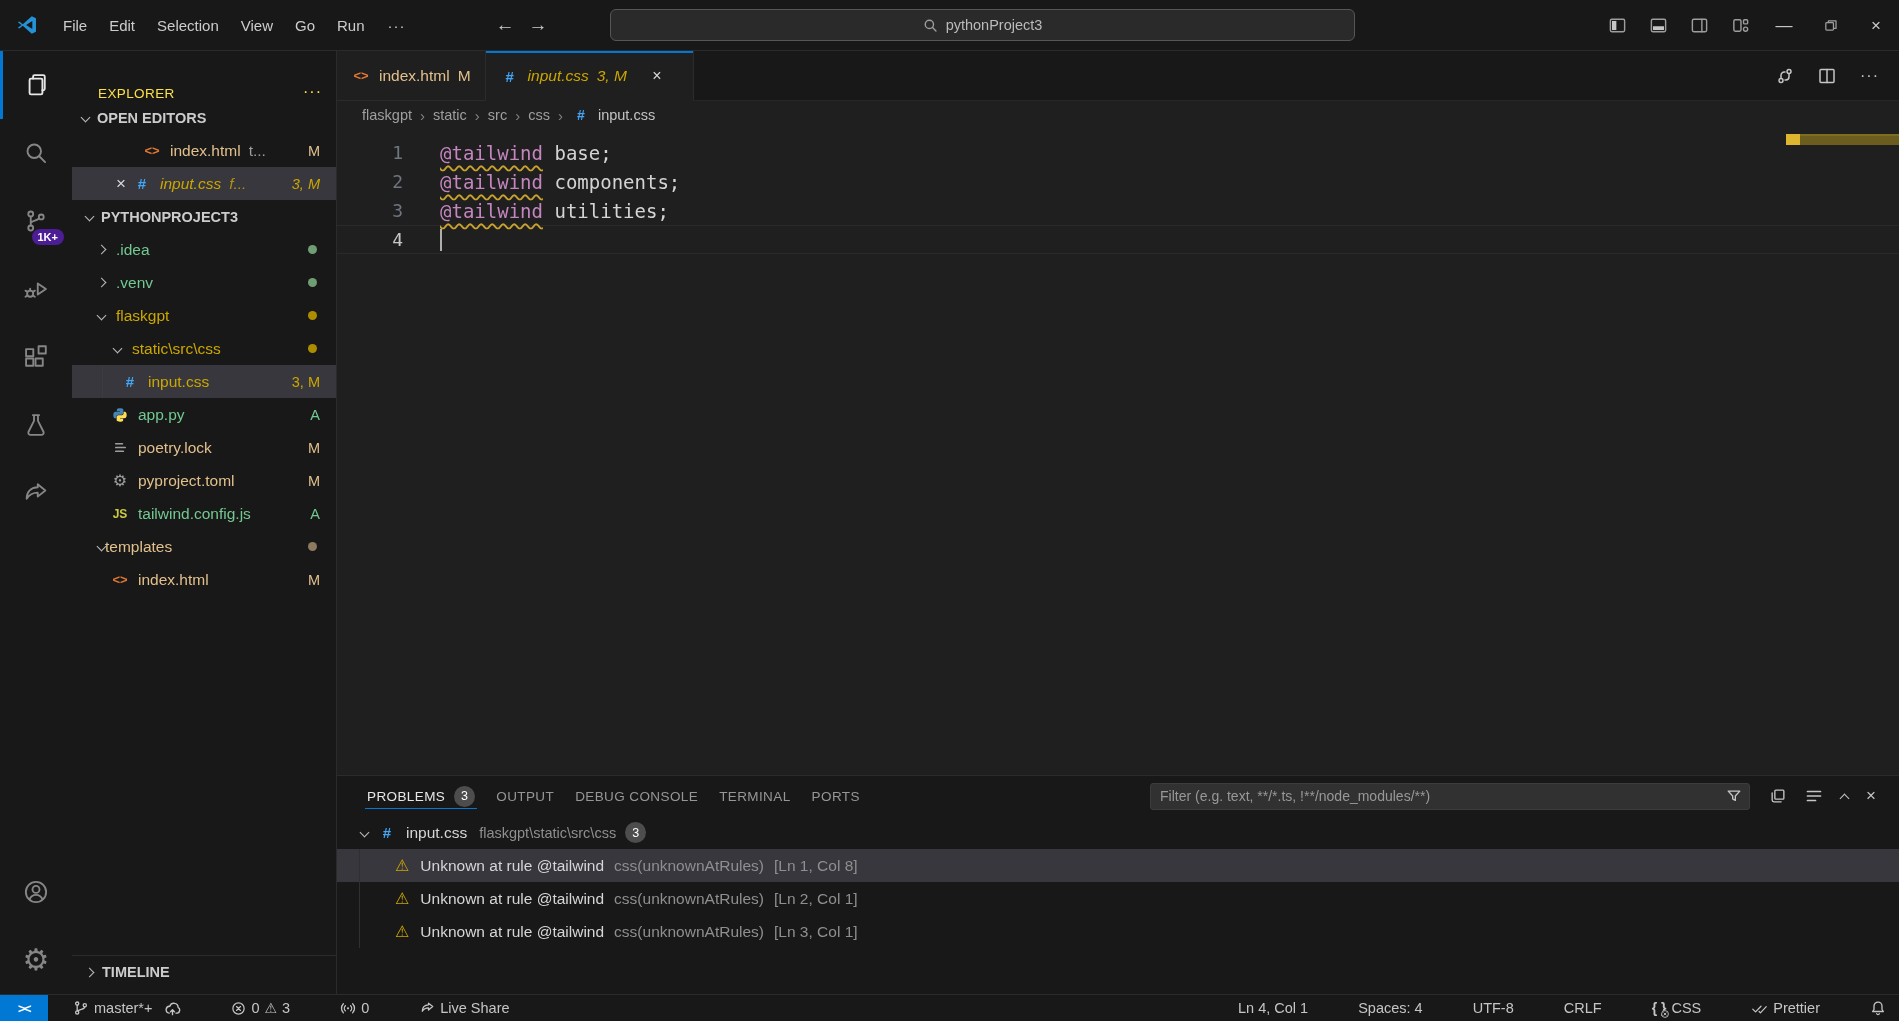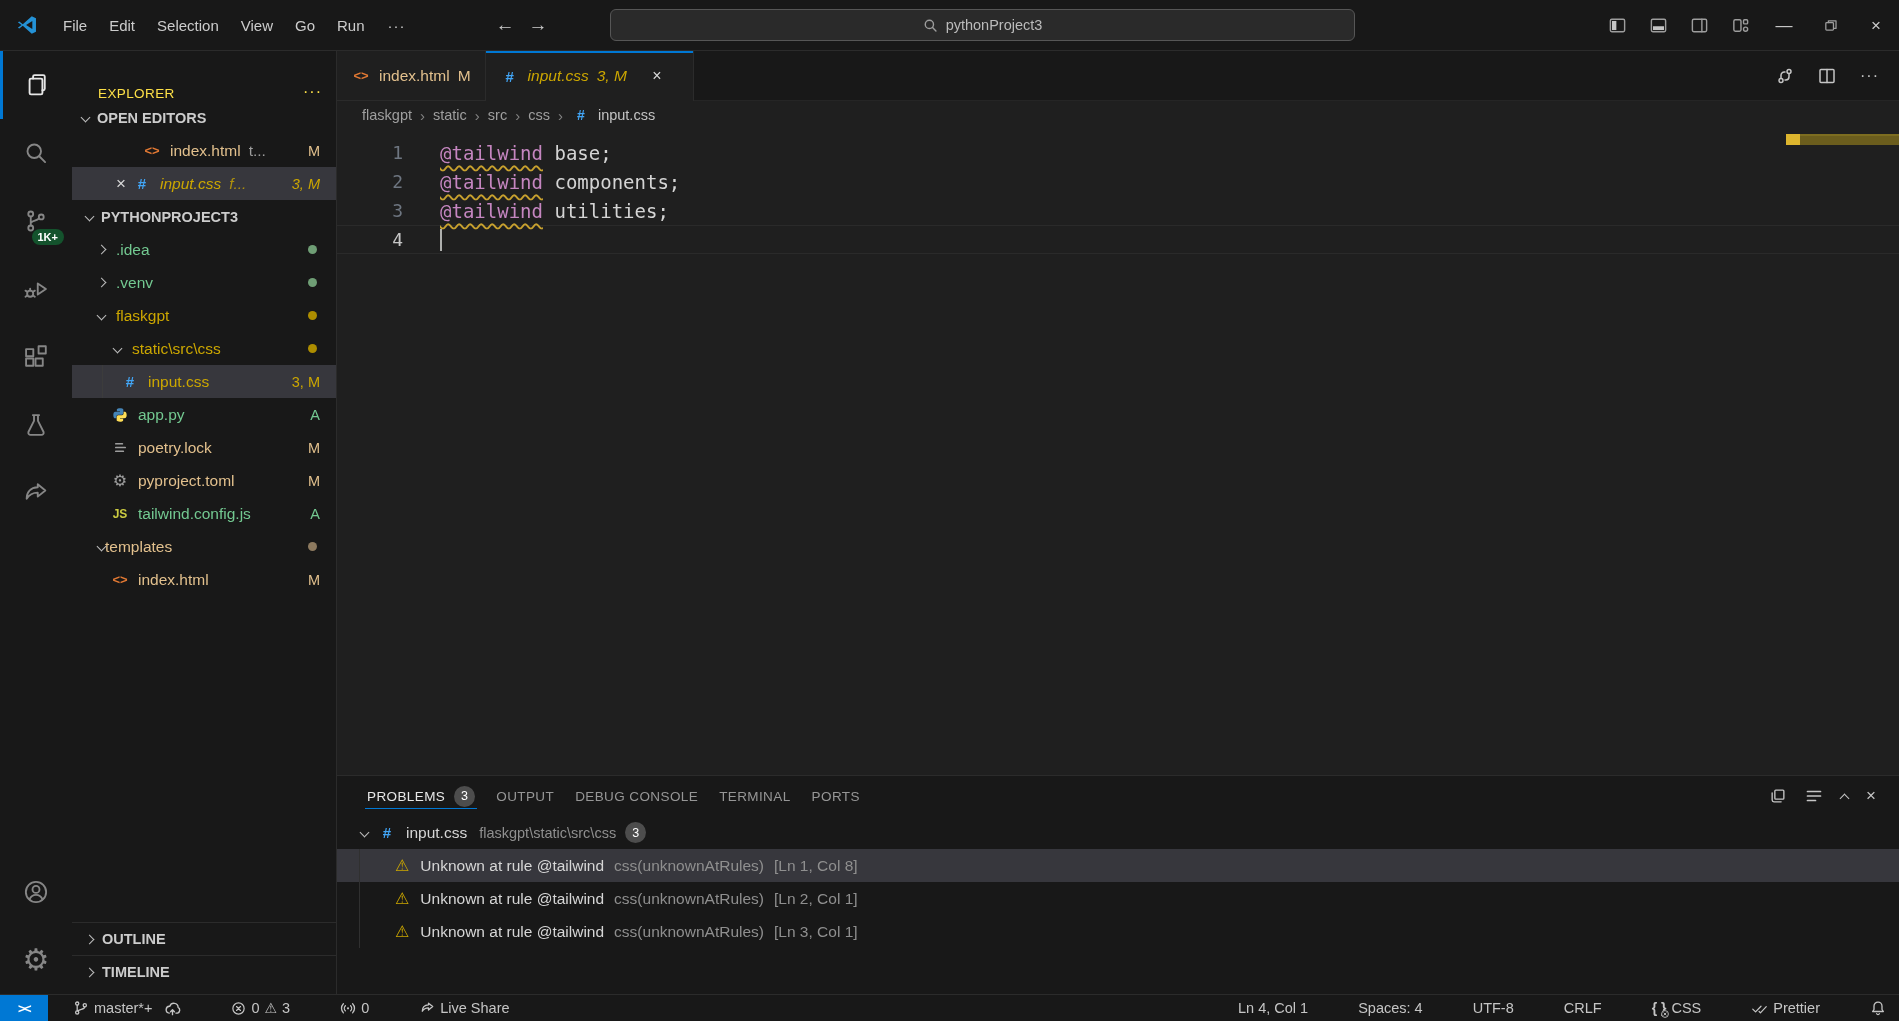--- a/index.html
+++ b/index.html
@@ -19,21 +19,21 @@
   .layout-ic{padding:0 11px}
   .win-btn{width:46px;height:51px;display:flex;align-items:center;justify-content:center;color:#cccccc;font-size:17px}
   
   .main{display:flex;height:943px}
   
   .activitybar{width:72px;background:#181818;display:flex;flex-direction:column;align-items:center;flex:none}
   .ab-item{width:72px;height:68px;display:flex;align-items:center;justify-content:center;position:relative}
   .ab-item .ic{stroke:#868686;stroke-width:1.6}
   .ab-item.active{box-shadow:inset 3px 0 0 #0078d4}
   .ab-item.active .ic{stroke:#e7e7e7}
-  .ab-badge{position:absolute;right:8px;bottom:10px;background:#14532d;color:#fff;font-size:11px;font-weight:bold;border-radius:10px;padding:2px 6px}
+  .ab-badge{position:absolute;right:8px;bottom:10px;background:#4c1d95;color:#fff;font-size:11px;font-weight:bold;border-radius:10px;padding:2px 6px}
   .ab-spacer{flex:1}
   .gear-glyph{font-size:30px;color:#868686;line-height:1}
   
   .sidebar{width:265px;background:#181818;border-right:1px solid #2b2b2b;display:flex;flex-direction:column;flex:none}
   .sb-title{height:50px;display:flex;align-items:flex-end;padding:0 14px 0 26px;color:#fde047;font-size:13.5px;letter-spacing:.4px}
   .sb-title .grow{flex:1}
   .sb-sec{height:33px;display:flex;align-items:center;gap:8px;padding-left:10px;font-weight:bold;font-size:14.5px;color:#cccccc}
   .row{height:33px;display:flex;align-items:center;font-size:15.5px;position:relative}
   .row .grow{flex:1}
   .row .badge{padding-right:16px;font-size:14.5px}
@@ -340,24 +340,20 @@
     <div class="row" style="padding-left:38px">
       <span class="fic" style="color:#e37933">&lt;&gt;</span>
       <span class="c-orange">index.html</span>
       <span class="grow"></span>
       <span class="badge c-orange">M</span>
     </div>
 
     <div class="ab-spacer"></div>
     <div class="bottom-sec">
       <span class="cv right"></span>
-      <span>OUTLINE</span>
-    </div>
-    <div class="bottom-sec">
-      <span class="cv right"></span>
       <span>TIMELINE</span>
     </div>
     <div style="height:6px"></div>
   </div>
 
   <div class="editor-pane">
 
     <div class="tabbar">
       <div class="tab inactive">
         <span class="fic" style="color:#e37933;margin:0">&lt;&gt;</span>
@@ -438,20 +434,26 @@
         <span class="ptab">
             <span>DEBUG CONSOLE</span>
           </span>
         <span class="ptab">
             <span>TERMINAL</span>
           </span>
         <span class="ptab">
             <span>PORTS</span>
           </span>
         <span class="ph-spacer"></span>
+        <div class="filterbox">
+          <input placeholder="Filter (e.g. text, **/*.ts, !**/node_modules/**)" style="">
+          <svg class="ic" width="16" height="16" viewBox="0 0 18 18" style="stroke:#c5c5c5">
+              <path d="M2.5 3.5h13l-5 5.5v5l-3-1.8V9z"></path>
+            </svg>
+        </div>
         <span class="ph-ic">
           <svg class="ic" width="18" height="18" viewBox="0 0 20 20">
               <rect x="6.5" y="3.5" width="10" height="10" rx="1"></rect>
               <path d="M3.5 6.5v8a2 2 0 0 0 2 2h8"></path>
             </svg>
         </span>
         <span class="ph-ic">
           <svg class="ic" width="18" height="18" viewBox="0 0 18 18" style="stroke-width:1.7">
               <path d="M2.5 4.5h13M2.5 9h13M2.5 13.5h8"></path>
             </svg>

